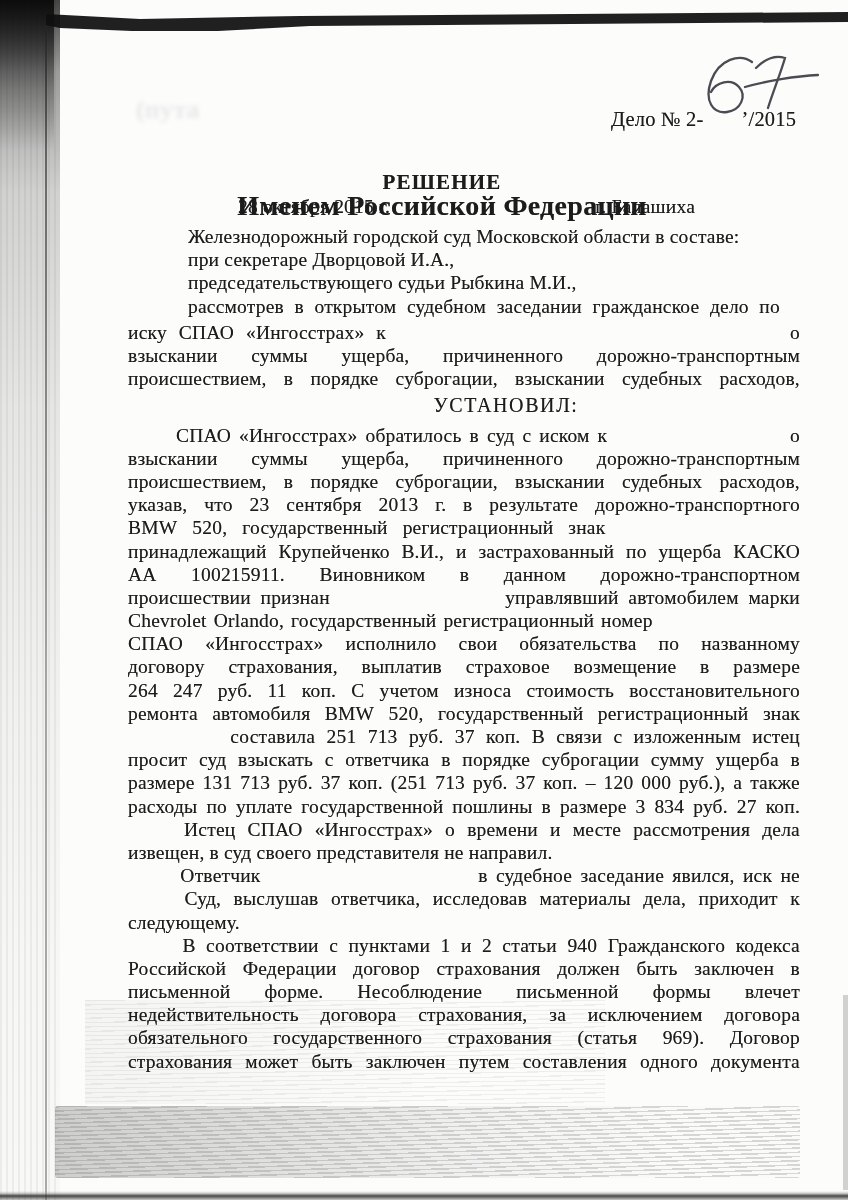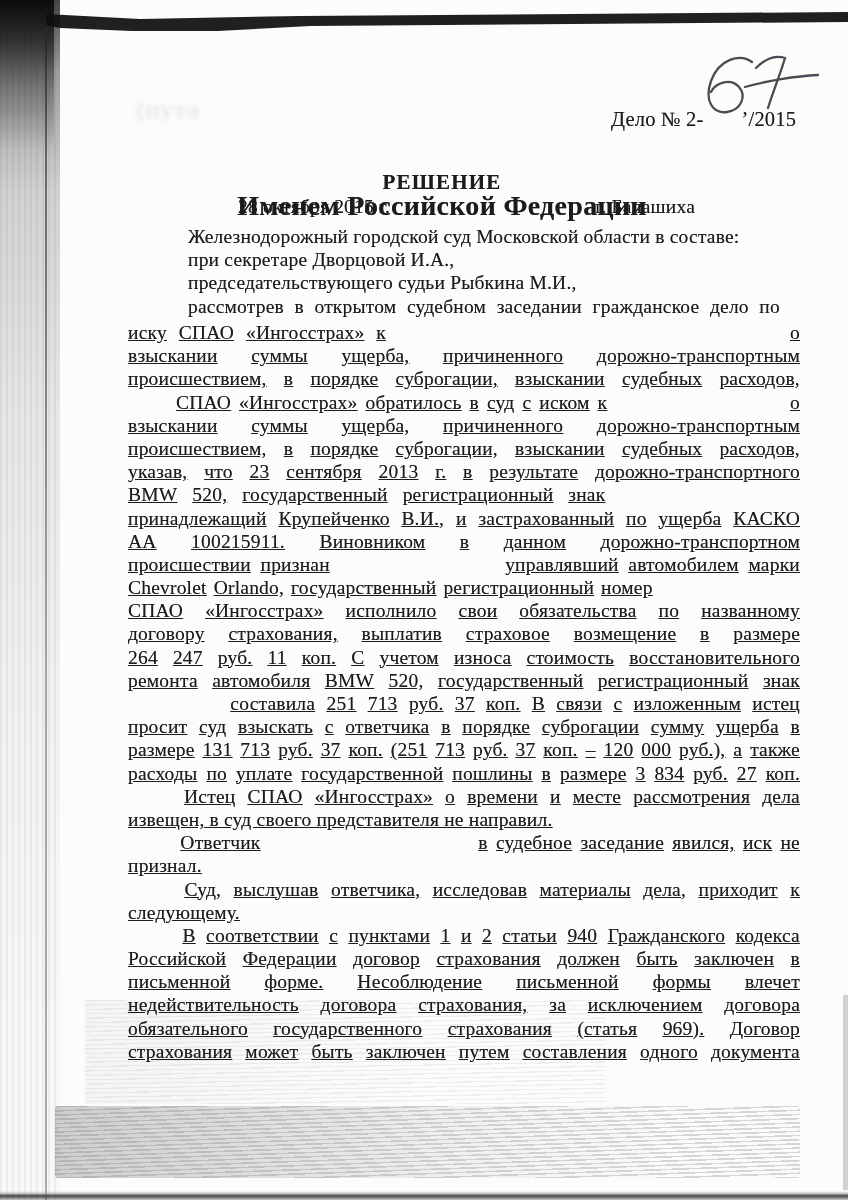--- a/index.html
+++ b/index.html
@@ -62,21 +62,21 @@
     position:absolute;left:611px;top:108px;display:flex;align-items:baseline;
     font-size:20.5px;
   }
   .case-line .gap{display:inline-block;width:38px;}
   .title-block{position:absolute;left:120px;top:139px;width:672px;text-align:center;transform:translateX(-14px);margin-top:32px;}
   .title-block .t1{font-size:21px;font-weight:bold;letter-spacing:1.2px;line-height:23px;}
   .title-block .t2{font-size:28px;font-weight:bold;letter-spacing:.3px;line-height:24px;}
 
   .date-row{position:absolute;left:128px;top:196px;width:672px;}
   .header-block{position:absolute;left:188px;top:226px;width:592px;}
-  .body-block{position:absolute;left:128px;top:322px;width:672px;text-decoration:underline;}
+  .body-block{position:absolute;left:128px;top:322px;width:672px;}
 
   .line{display:flex;justify-content:space-between;align-items:baseline;height:23.2px;
         font-size:19.5px;white-space:pre;}
   .line.a-left{justify-content:flex-start;}
   .line.a-center{justify-content:center;}
   .line .w{flex:0 0 auto;margin-right:var(--ws,4px);}
   .line .w:last-child{margin-right:0;}
   .line .gap{flex:0 0 auto;align-self:stretch;}
   .line.section{height:29px;margin:2px 0;transform:translateX(42px);letter-spacing:1.6px;font-size:20px;}
 
@@ -126,41 +126,41 @@
       <div class="line a-left"><span class="t">Железнодорожный городской суд Московской области в составе:</span></div>
       <div class="line a-left"><span class="t">при секретаре Дворцовой И.А.,</span></div>
       <div class="line a-left"><span class="t">председательствующего судьи Рыбкина М.И.,</span></div>
       <div class="line a-justify"><span class="w">рассмотрев</span><span class="w">в</span><span class="w">открытом</span><span class="w">судебном</span><span class="w">заседании</span><span class="w">гражданское</span><span class="w">дело</span><span class="w">по</span></div>
     </div>
 
   <div class="body-block" id="body-block">
       <div class="line a-justify" style="--ws: 12px;"><span class="w">иску</span><span class="w">СПАО</span><span class="w">«Ингосстрах»</span><span class="w">к</span><span class="gap" style="flex: 1 1 auto;"></span><span class="w">о</span></div>
       <div class="line a-justify"><span class="w">взыскании</span><span class="w">суммы</span><span class="w">ущерба,</span><span class="w">причиненного</span><span class="w">дорожно-транспортным</span></div>
       <div class="line a-justify"><span class="w">происшествием,</span><span class="w">в</span><span class="w">порядке</span><span class="w">суброгации,</span><span class="w">взыскании</span><span class="w">судебных</span><span class="w">расходов,</span></div>
+      <div class="line a-center section"><span class="t">УСТАНОВИЛ:</span></div>
       <div class="line a-justify" style="--ws: 8px;"><span class="gap" style="width: 48px; flex: 0 0 48px;"></span><span class="w">СПАО</span><span class="w">«Ингосстрах»</span><span class="w">обратилось</span><span class="w">в</span><span class="w">суд</span><span class="w">с</span><span class="w">иском</span><span class="w">к</span><span class="gap" style="flex: 1 1 auto;"></span><span class="w">о</span></div>
       <div class="line a-justify"><span class="w">взыскании</span><span class="w">суммы</span><span class="w">ущерба,</span><span class="w">причиненного</span><span class="w">дорожно-транспортным</span></div>
       <div class="line a-justify"><span class="w">происшествием,</span><span class="w">в</span><span class="w">порядке</span><span class="w">суброгации,</span><span class="w">взыскании</span><span class="w">судебных</span><span class="w">расходов,</span></div>
       <div class="line a-justify"><span class="w">указав,</span><span class="w">что</span><span class="w">23</span><span class="w">сентября</span><span class="w">2013</span><span class="w">г.</span><span class="w">в</span><span class="w">результате</span><span class="w">дорожно-транспортного</span></div>
       <div class="line a-justify" style="--ws: 15px;"><span class="w">BMW</span><span class="w">520,</span><span class="w">государственный</span><span class="w">регистрационный</span><span class="w">знак</span><span class="gap" style="flex: 1 1 auto;"></span></div>
       <div class="line a-justify"><span class="w">принадлежащий</span><span class="w">Крупейченко</span><span class="w">В.И.,</span><span class="w">и</span><span class="w">застрахованный</span><span class="w">по</span><span class="w">ущерба</span><span class="w">КАСКО</span></div>
       <div class="line a-justify"><span class="w">АА</span><span class="w">100215911.</span><span class="w">Виновником</span><span class="w">в</span><span class="w">данном</span><span class="w">дорожно-транспортном</span></div>
       <div class="line a-justify"><span class="w">происшествии</span><span class="w">признан</span><span class="gap" style="width: 160px; flex: 0 0 160px;"></span><span class="w">управлявший</span><span class="w">автомобилем</span><span class="w">марки</span></div>
       <div class="line a-justify" style="--ws: 7px;"><span class="w">Chevrolet</span><span class="w">Orlando,</span><span class="w">государственный</span><span class="w">регистрационный</span><span class="w">номер</span><span class="gap" style="flex: 1 1 auto;"></span></div>
       <div class="line a-justify"><span class="w">СПАО</span><span class="w">«Ингосстрах»</span><span class="w">исполнило</span><span class="w">свои</span><span class="w">обязательства</span><span class="w">по</span><span class="w">названному</span></div>
       <div class="line a-justify"><span class="w">договору</span><span class="w">страхования,</span><span class="w">выплатив</span><span class="w">страховое</span><span class="w">возмещение</span><span class="w">в</span><span class="w">размере</span></div>
       <div class="line a-justify"><span class="w">264</span><span class="w">247</span><span class="w">руб.</span><span class="w">11</span><span class="w">коп.</span><span class="w">С</span><span class="w">учетом</span><span class="w">износа</span><span class="w">стоимость</span><span class="w">восстановительного</span></div>
       <div class="line a-justify"><span class="w">ремонта</span><span class="w">автомобиля</span><span class="w">BMW</span><span class="w">520,</span><span class="w">государственный</span><span class="w">регистрационный</span><span class="w">знак</span></div>
       <div class="line a-justify"><span class="gap" style="width: 95px; flex: 0 0 95px;"></span><span class="w">составила</span><span class="w">251</span><span class="w">713</span><span class="w">руб.</span><span class="w">37</span><span class="w">коп.</span><span class="w">В</span><span class="w">связи</span><span class="w">с</span><span class="w">изложенным</span><span class="w">истец</span></div>
       <div class="line a-justify"><span class="w">просит</span><span class="w">суд</span><span class="w">взыскать</span><span class="w">с</span><span class="w">ответчика</span><span class="w">в</span><span class="w">порядке</span><span class="w">суброгации</span><span class="w">сумму</span><span class="w">ущерба</span><span class="w">в</span></div>
       <div class="line a-justify"><span class="w">размере</span><span class="w">131</span><span class="w">713</span><span class="w">руб.</span><span class="w">37</span><span class="w">коп.</span><span class="w">(251</span><span class="w">713</span><span class="w">руб.</span><span class="w">37</span><span class="w">коп.</span><span class="w">–</span><span class="w">120</span><span class="w">000</span><span class="w">руб.),</span><span class="w">а</span><span class="w">также</span></div>
       <div class="line a-justify"><span class="w">расходы</span><span class="w">по</span><span class="w">уплате</span><span class="w">государственной</span><span class="w">пошлины</span><span class="w">в</span><span class="w">размере</span><span class="w">3</span><span class="w">834</span><span class="w">руб.</span><span class="w">27</span><span class="w">коп.</span></div>
       <div class="line a-justify"><span class="gap" style="width: 48px; flex: 0 0 48px;"></span><span class="w">Истец</span><span class="w">СПАО</span><span class="w">«Ингосстрах»</span><span class="w">о</span><span class="w">времени</span><span class="w">и</span><span class="w">месте</span><span class="w">рассмотрения</span><span class="w">дела</span></div>
       <div class="line a-left"><span class="t">извещен, в суд своего представителя не направил.</span></div>
       <div class="line a-justify"><span class="gap" style="width: 48px; flex: 0 0 48px;"></span><span class="w">Ответчик</span><span class="gap" style="width: 205px; flex: 0 0 205px;"></span><span class="w">в</span><span class="w">судебное</span><span class="w">заседание</span><span class="w">явился,</span><span class="w">иск</span><span class="w">не</span></div>
-      <div class="line a-left"><span class="t">признал.</span></div>
       <div class="line a-justify"><span class="gap" style="width: 48px; flex: 0 0 48px;"></span><span class="w">Суд,</span><span class="w">выслушав</span><span class="w">ответчика,</span><span class="w">исследовав</span><span class="w">материалы</span><span class="w">дела,</span><span class="w">приходит</span><span class="w">к</span></div>
       <div class="line a-left"><span class="t">следующему.</span></div>
       <div class="line a-justify"><span class="gap" style="width: 48px; flex: 0 0 48px;"></span><span class="w">В</span><span class="w">соответствии</span><span class="w">с</span><span class="w">пунктами</span><span class="w">1</span><span class="w">и</span><span class="w">2</span><span class="w">статьи</span><span class="w">940</span><span class="w">Гражданского</span><span class="w">кодекса</span></div>
       <div class="line a-justify"><span class="w">Российской</span><span class="w">Федерации</span><span class="w">договор</span><span class="w">страхования</span><span class="w">должен</span><span class="w">быть</span><span class="w">заключен</span><span class="w">в</span></div>
       <div class="line a-justify"><span class="w">письменной</span><span class="w">форме.</span><span class="w">Несоблюдение</span><span class="w">письменной</span><span class="w">формы</span><span class="w">влечет</span></div>
       <div class="line a-justify"><span class="w">недействительность</span><span class="w">договора</span><span class="w">страхования,</span><span class="w">за</span><span class="w">исключением</span><span class="w">договора</span></div>
       <div class="line a-justify"><span class="w">обязательного</span><span class="w">государственного</span><span class="w">страхования</span><span class="w">(статья</span><span class="w">969).</span><span class="w">Договор</span></div>
       <div class="line a-justify"><span class="w">страхования</span><span class="w">может</span><span class="w">быть</span><span class="w">заключен</span><span class="w">путем</span><span class="w">составления</span><span class="w">одного</span><span class="w">документа</span></div>
     </div>
 

